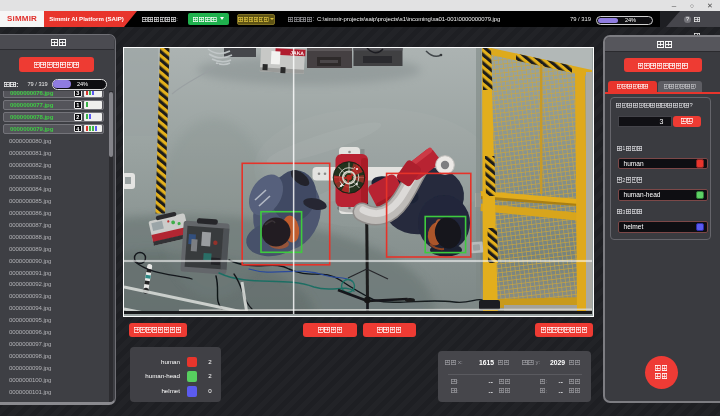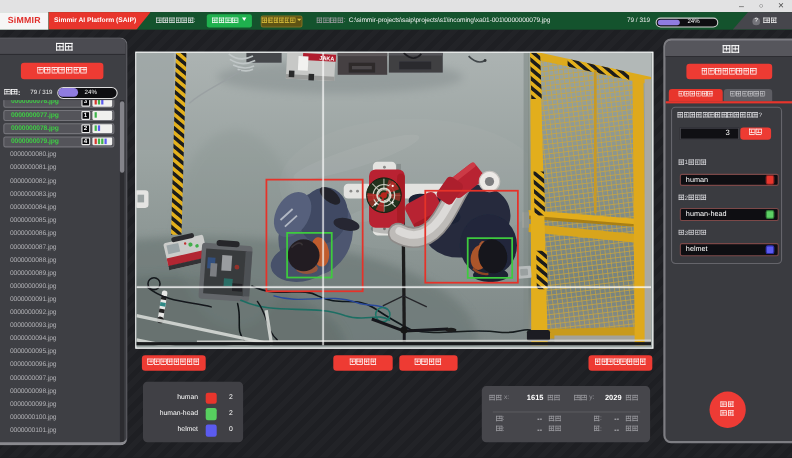--- a/index.html
+++ b/index.html
@@ -10,21 +10,21 @@
  linear-gradient(currentColor,currentColor) 50% 0/100% 15% no-repeat,
  linear-gradient(currentColor,currentColor) 50% 47%/80% 13% no-repeat,
  linear-gradient(currentColor,currentColor) 50% 100%/100% 15% no-repeat,
  linear-gradient(currentColor,currentColor) 0 50%/13% 100% no-repeat,
  linear-gradient(currentColor,currentColor) 100% 50%/13% 100% no-repeat,
  linear-gradient(currentColor,currentColor) 50% 50%/12% 64% no-repeat;}
 #mainbg{left:0;top:27px;width:720px;height:389px;
 background:repeating-linear-gradient(135deg,#222327 0 5px,#1e1f23 5px 10px);}
 #titlebar{left:0;top:0;width:720px;height:11px;background:#e2e2e3;}
 #titlebar .wico{position:absolute;top:0;height:11px;line-height:11px;color:#4b4b4b;font-size:8px;text-align:center;width:10px;}
-#appbar{left:0;top:11px;width:720px;height:16px;background:#14532d;}
+#appbar{left:0;top:11px;width:660px;height:16px;background:#000000;}
 #logo{left:0;top:0;width:44px;height:16px;background:#f6f6f6;color:#e02f2b;font-weight:bold;font-size:8px;line-height:16px;text-align:center;letter-spacing:.2px;}
 #badge{left:44px;top:0;width:93px;height:16px;background:#e8352c;clip-path:polygon(0 0,100% 0,86% 100%,0 100%);color:#fff;font-weight:bold;font-size:6.1px;line-height:16px;text-align:center;padding-right:8px;}
 .bartxt{top:0;height:16px;line-height:16.5px;font-size:6.4px;color:#ececec;}
 .caret{display:inline-block;width:0;height:0;border-left:2.5px solid transparent;border-right:2.5px solid transparent;vertical-align:1px;margin-left:3px;}
 #btn-green{white-space:nowrap;left:187.5px;top:2.2px;width:41px;height:12px;background:#1fb14e;border-radius:2px;color:#fff;font-size:6.2px;line-height:12px;text-align:center;}
 #btn-olive{white-space:nowrap;left:237px;top:3px;width:38px;height:10.5px;background:#5f5414;border:1px solid #7d6e22;border-radius:2px;color:#dec23c;font-size:5.1px;line-height:8.8px;text-align:center;}
 #pill{left:596px;top:5.3px;width:57px;height:8.4px;border:0.8px solid #cfcfcf;border-radius:4.5px;background:#0e0e11;}
 #helpwrap{left:666px;top:0;width:54px;height:16px;background:#46464c;clip-path:polygon(26% 0,100% 0,100% 100%,0 100%);}
 .rbtn{background:#ee3b33;border-radius:3px;color:#fff;text-align:center;}
 #lpanel{left:-7px;top:33.5px;width:123px;height:371px;background:#3e3f44;border:1.5px solid #6f6f75;border-bottom:3px solid #8a8a8f;border-radius:7px;overflow:hidden;}

